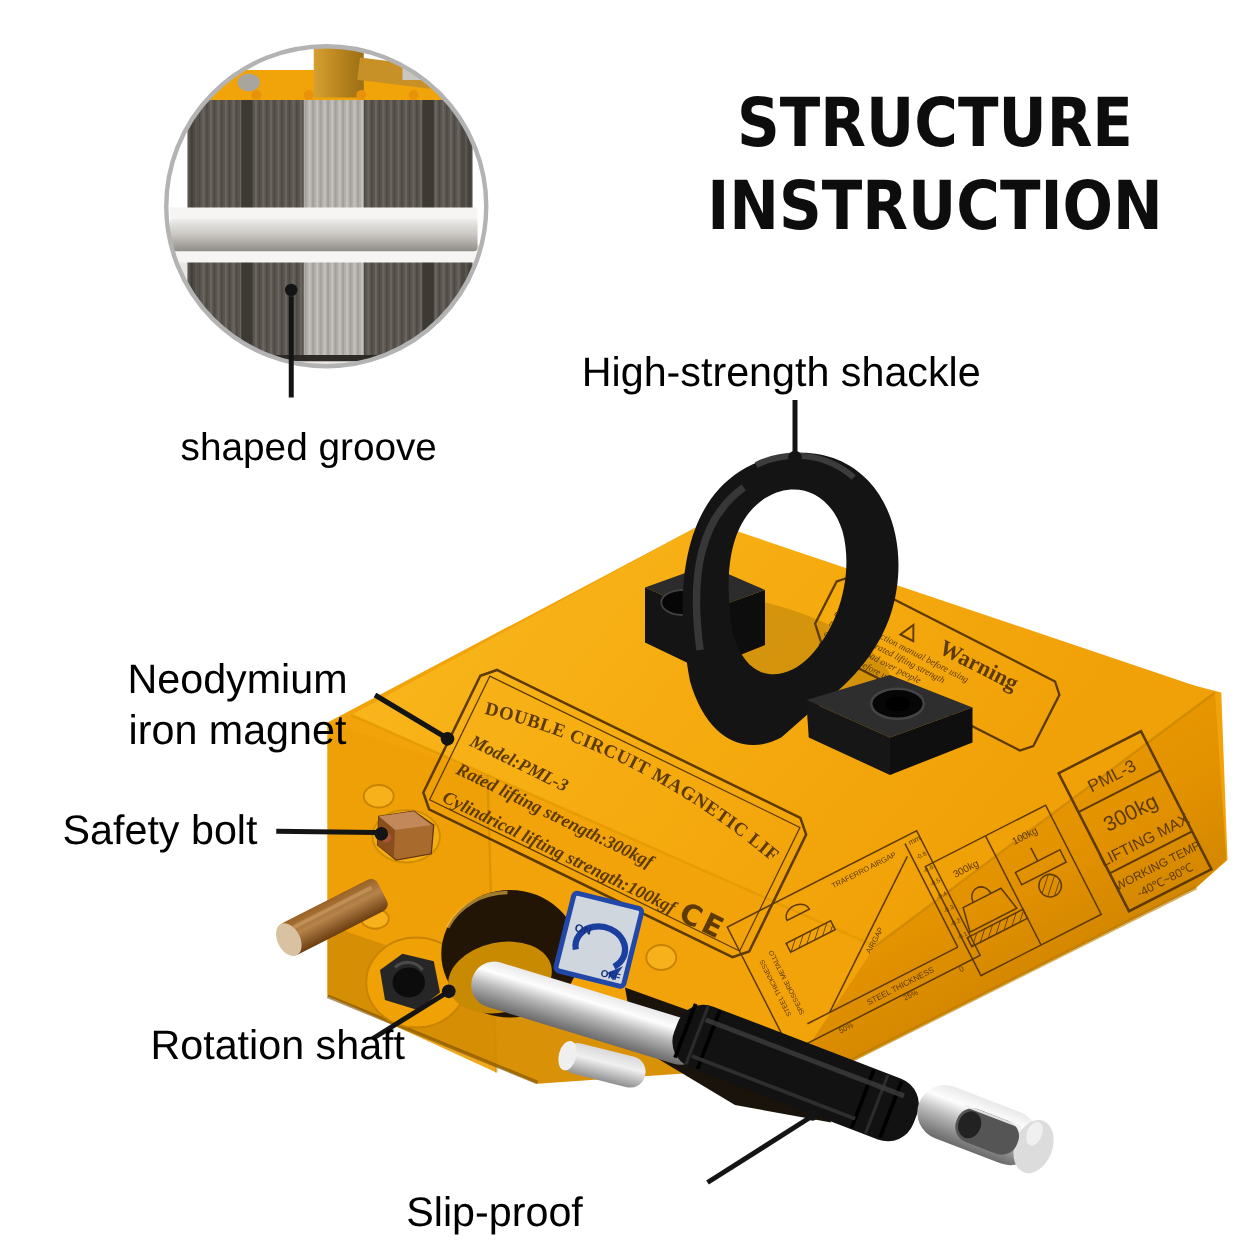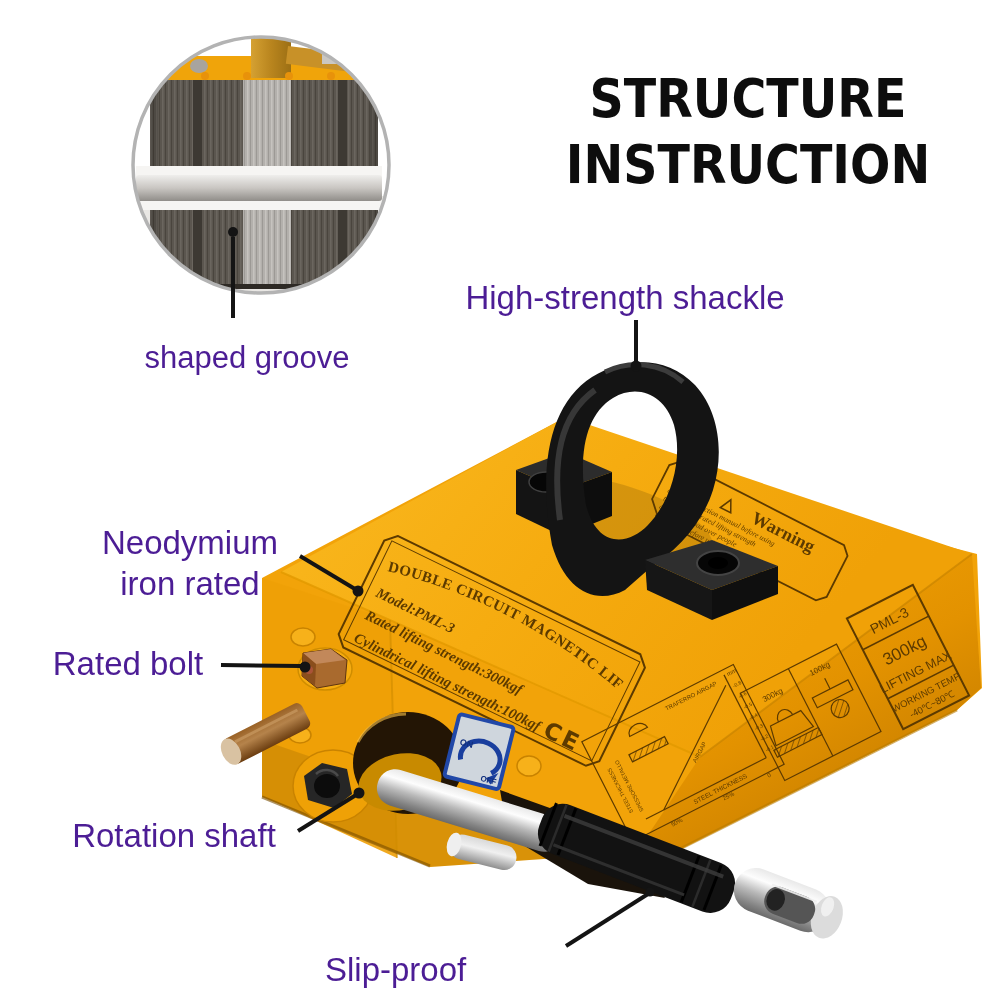--- a/index.html
+++ b/index.html
@@ -1,30 +1,30 @@
 <!DOCTYPE html>
 <html><head>
 <meta charset="utf-8">
 <style>
   html,body{margin:0;padding:0;background:#fff;}
   #canvas{position:relative;width:1000px;height:1000px;background:#fff;overflow:hidden;
           font-family:"Liberation Sans",sans-serif;}
   #scene{position:absolute;left:0;top:0;}
-  .lbl{position:absolute;font-size:33px;color:#4c1d95;white-space:nowrap;
+  .lbl{position:absolute;font-size:33px;color:#000000;white-space:nowrap;
        font-family:"Liberation Sans",sans-serif;line-height:40px;}
   .lbl.center{text-align:center;}
   #main-title{position:absolute;left:538px;top:66px;width:420px;text-align:center;
       font-family:"DejaVu Sans","Liberation Sans",sans-serif;font-weight:bold;
       font-size:54px;color:#0d0d0d;line-height:66px;letter-spacing:0px;
       transform:scaleX(0.88);transform-origin:50% 0;}
   #lbl-groove{left:97px;top:324px;width:300px;font-size:31px;margin-top:14px;}
   #lbl-shackle{left:425px;top:278px;width:400px;}
   #lbl-magnet{left:40px;top:508px;width:300px;line-height:41px;margin-top:14px;}
   #lbl-safety{left:0px;top:644px;width:256px;}
-  #lbl-rotation{left:24px;top:816px;width:300px;}
+  #lbl-rotation{left:24px;top:816px;width:300px;text-align:right;}
   #lbl-handle{left:325px;top:905px;line-height:39px;text-align:left;margin-top:45px;}
 </style>
 </head>
 <body>
 
 <div id="canvas">
 
 <svg id="scene" width="1000" height="1000" viewBox="0 0 1000 1000">
   <defs>
     <clipPath id="insetClip">
@@ -326,20 +326,20 @@
 
   <div id="main-title">
     <div>STRUCTURE</div>
     <div>INSTRUCTION</div>
   </div>
 
   <div class="lbl center" id="lbl-groove">shaped groove</div>
   <div class="lbl center" id="lbl-shackle">High-strength shackle</div>
   <div class="lbl center" id="lbl-magnet">
     <div>Neodymium</div>
-    <div>iron rated</div>
+    <div>iron magnet</div>
   </div>
-  <div class="lbl center" id="lbl-safety">Rated bolt</div>
+  <div class="lbl center" id="lbl-safety">Safety bolt</div>
   <div class="lbl center" id="lbl-rotation">Rotation shaft</div>
   <div class="lbl" id="lbl-handle">
     <div>Slip-proof</div>
   </div>
 </div>
 
 </body></html>

